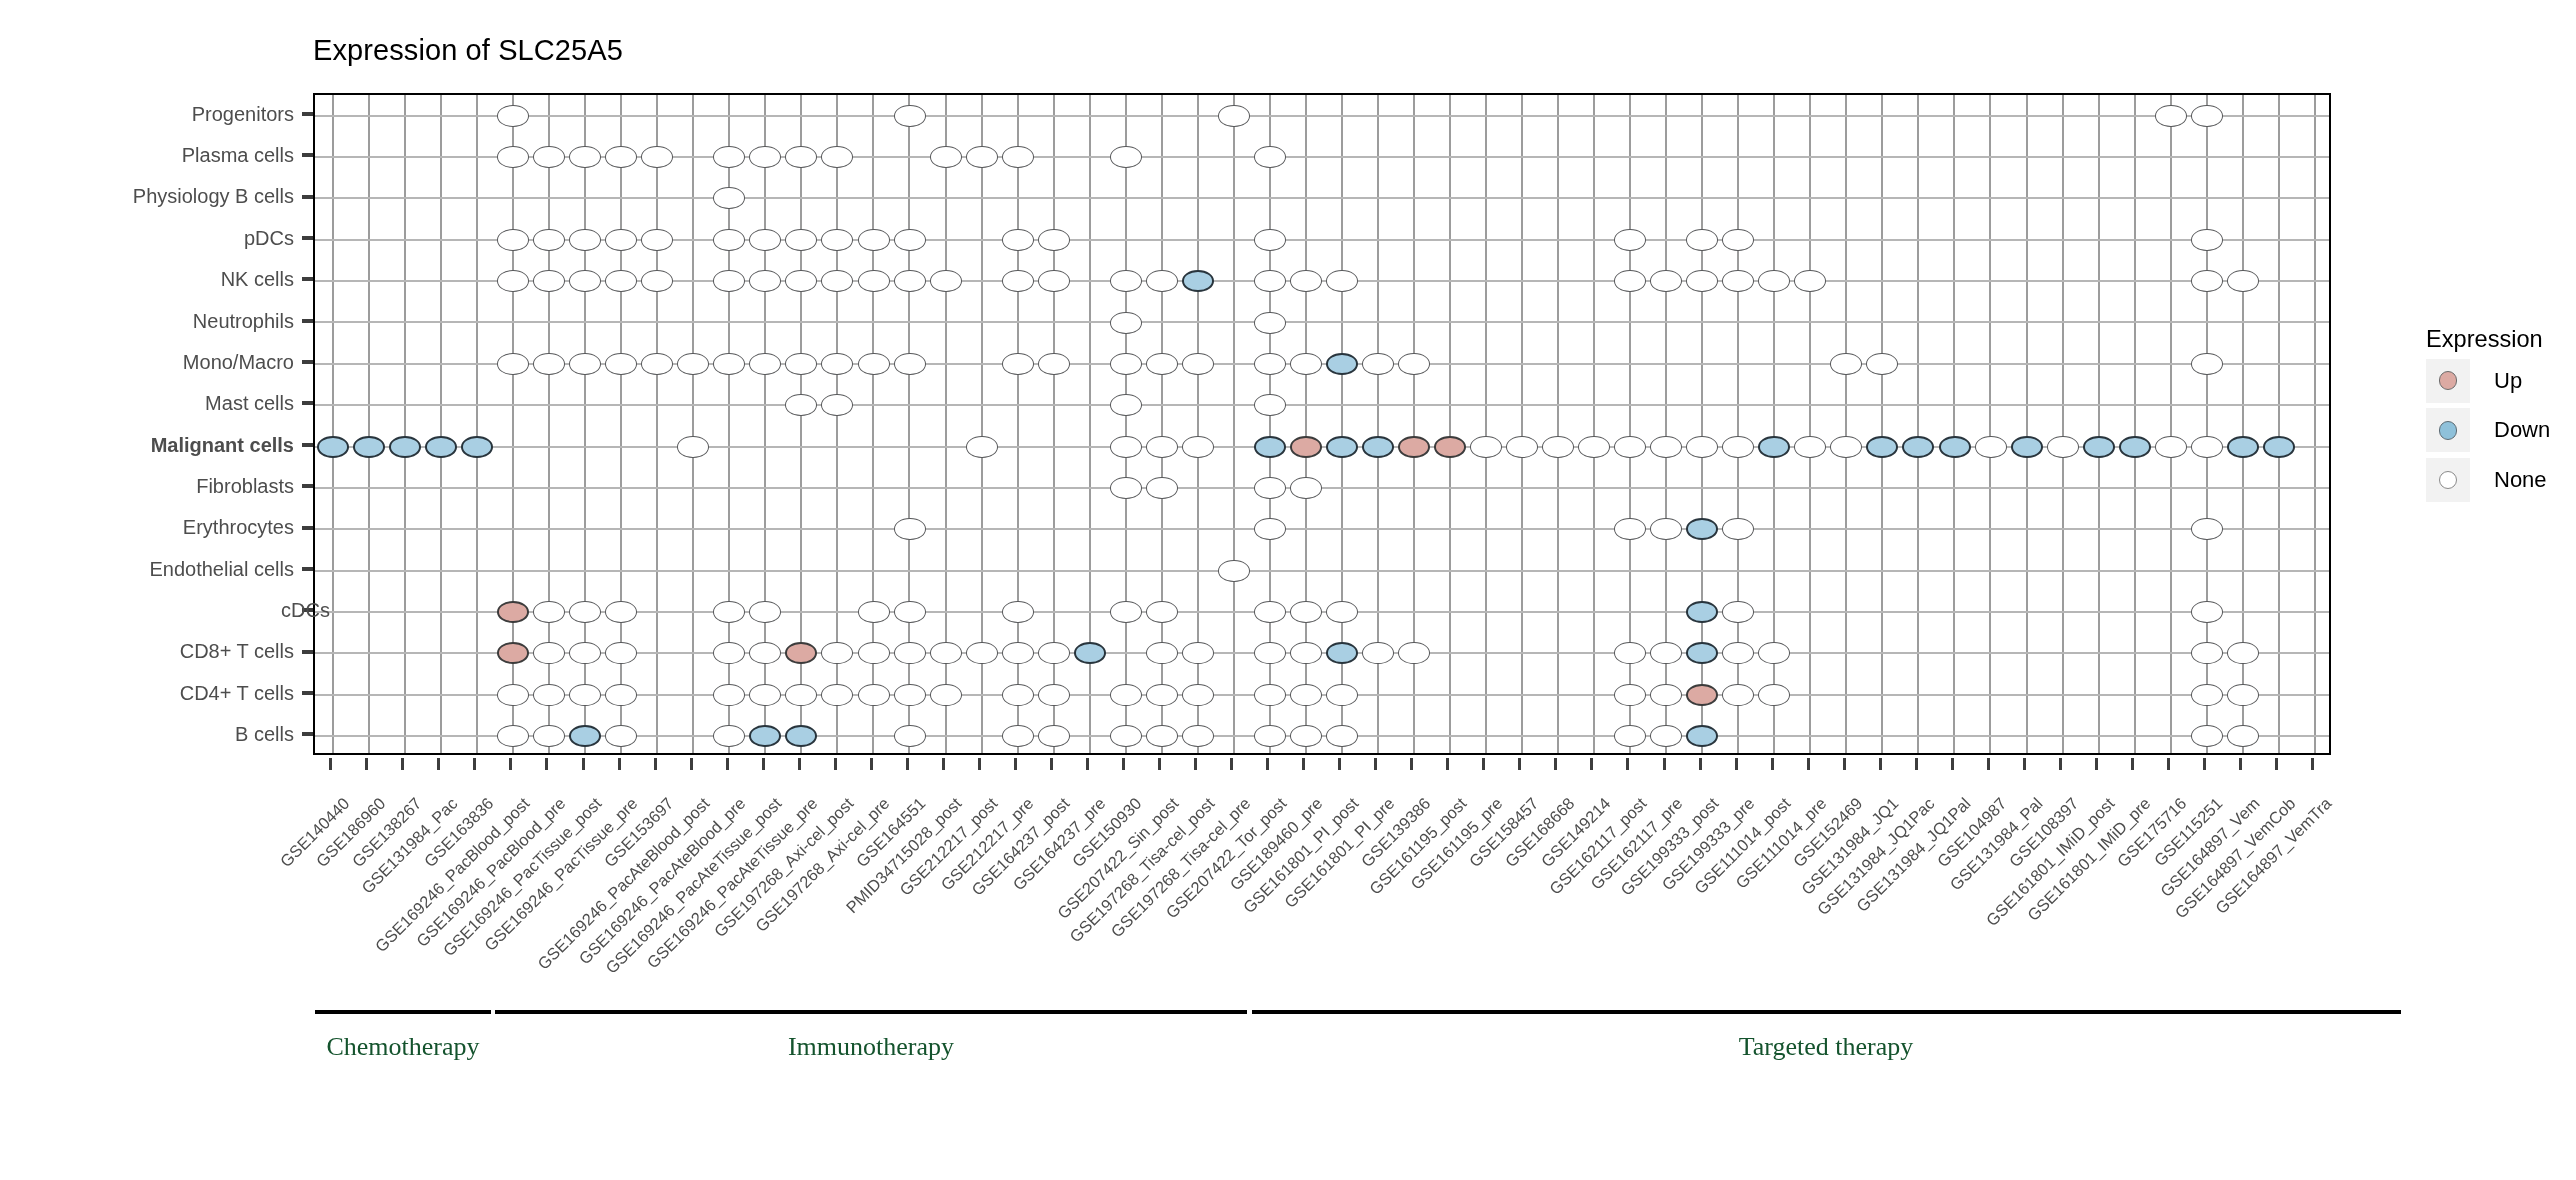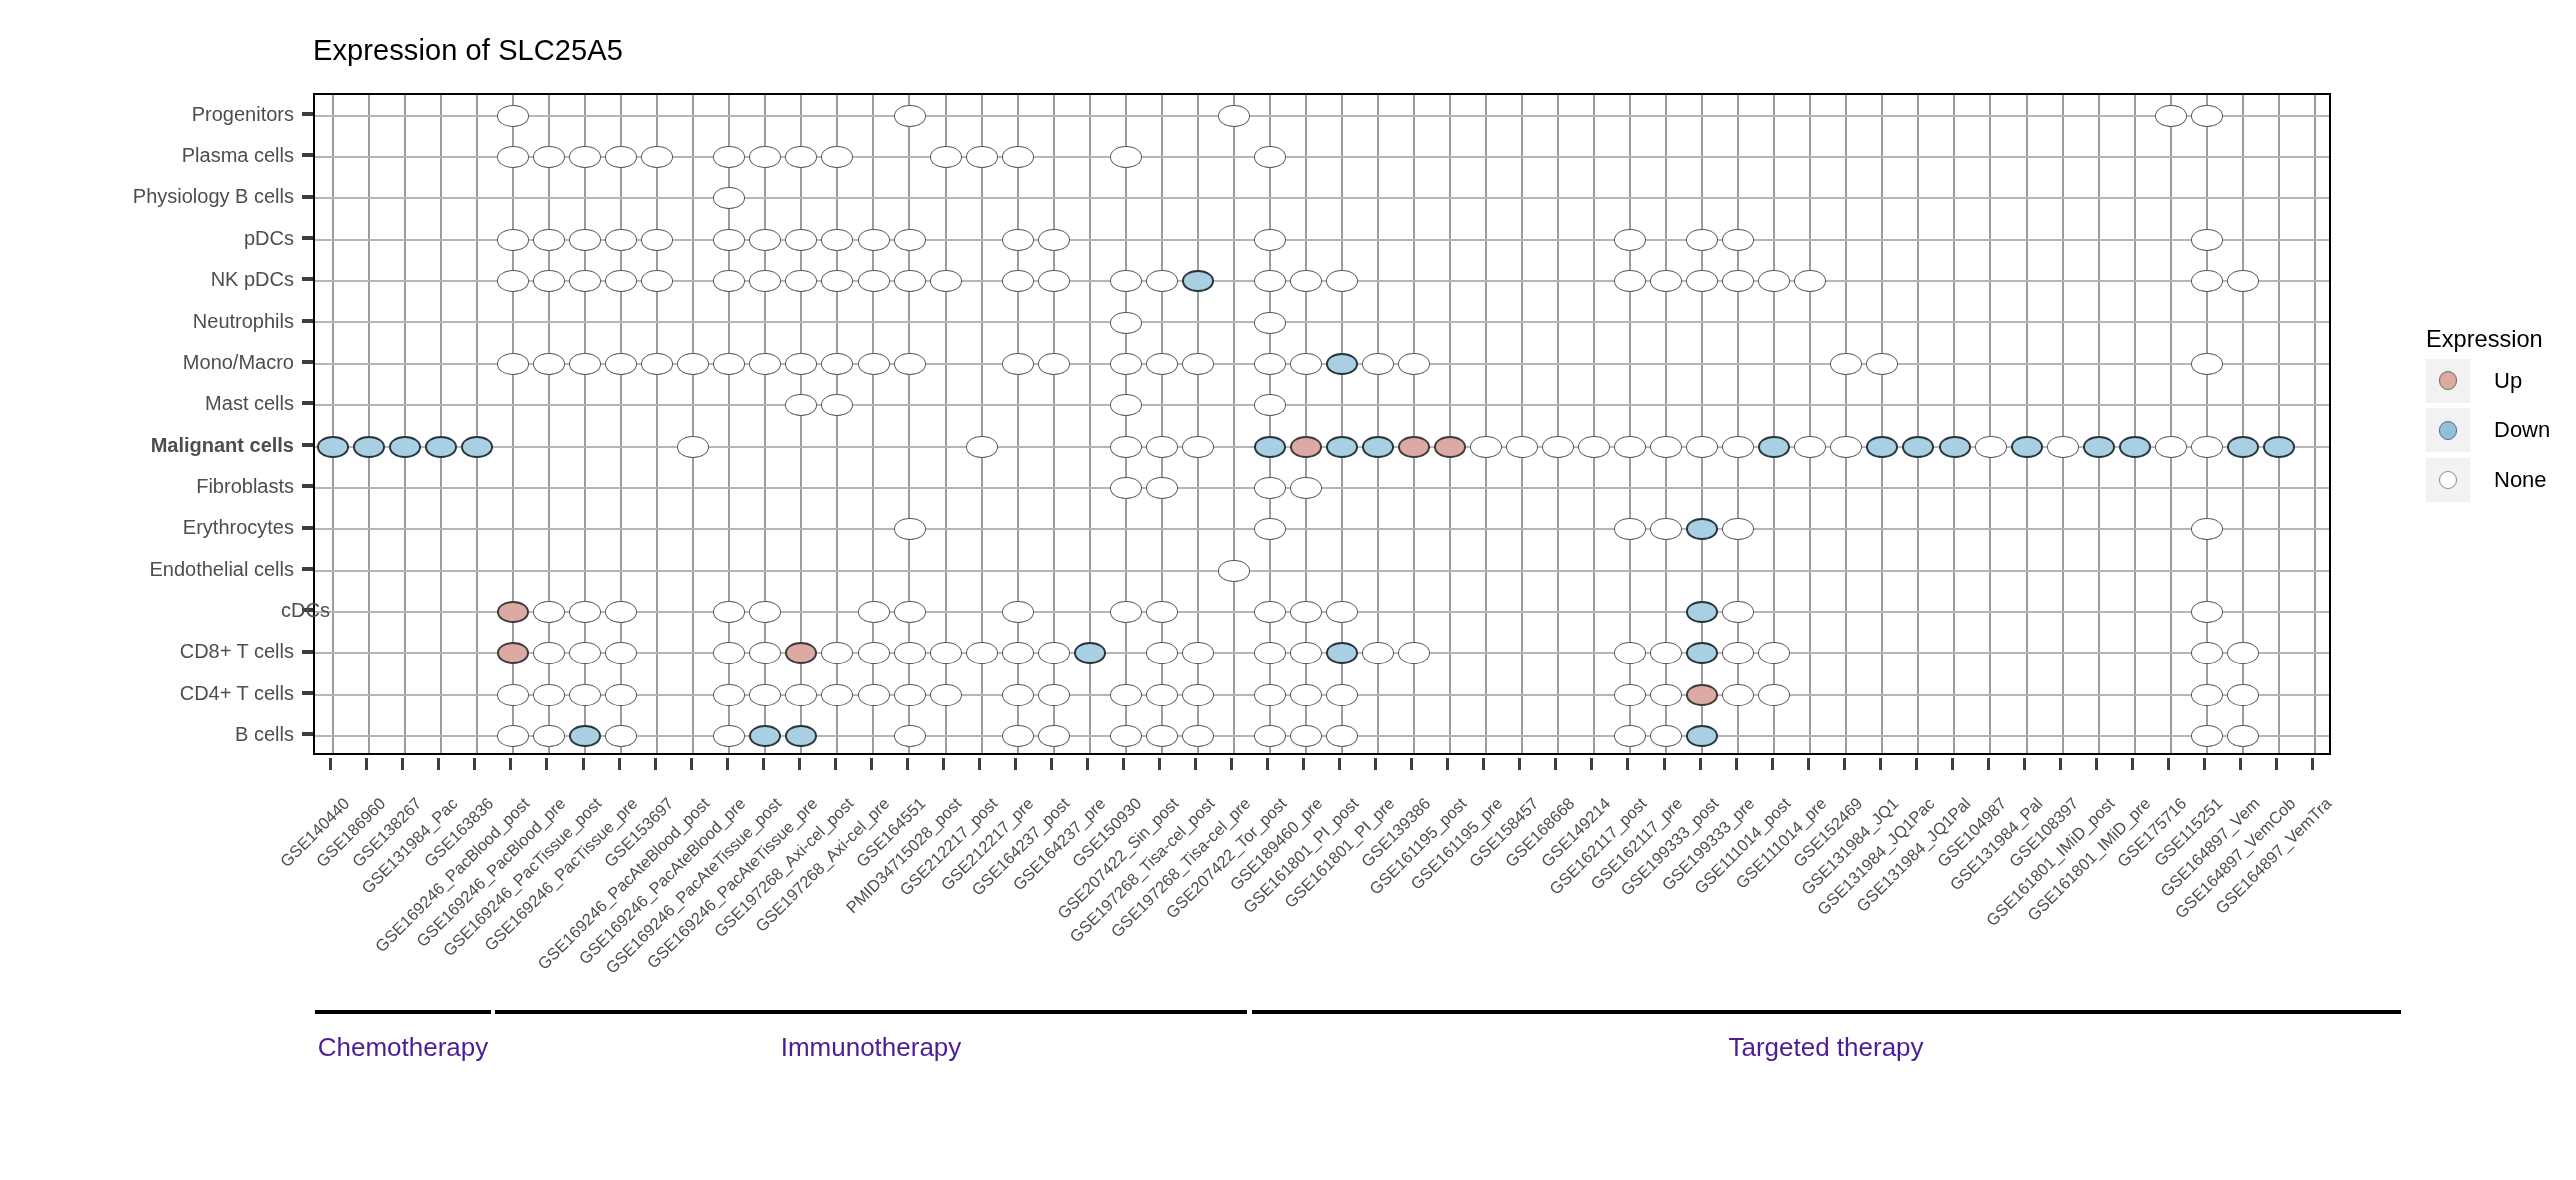--- a/index.html
+++ b/index.html
@@ -64,22 +64,22 @@
     transform-origin:right top;
     transform:rotate(-45deg);
     text-align:right;
   }
 
   
   .grpline{position:absolute;height:3.6px;background:#000;}
   .grplab{
     position:absolute;
     font-size:26px;
-    color:#4c1d95;
-    font-family:Liberation Sans, sans-serif;
+    color:#14532d;
+    font-family:Liberation Serif, serif;
     text-align:center;
     white-space:nowrap;
     transform:translateX(-50%);
   }
 
   
   #legend{position:absolute;left:2426px;top:326px;}
   #legend-title{font-size:23.6px;color:#000;white-space:nowrap;}
   .legrow{display:flex;align-items:center;height:44px;margin-top:5.7px;}
   .legkey{
@@ -424,21 +424,21 @@
   <div id="yaxis">
       <div style="position: absolute; left: 302px; top: 112px; width: 10.7px; height: 3.6px; background: rgb(61, 61, 61);"></div>
       <div class="ylab" style="left: 0px; width: 294px; top: 114px;">Progenitors</div>
       <div style="position: absolute; left: 302px; top: 153px; width: 10.7px; height: 3.6px; background: rgb(61, 61, 61);"></div>
       <div class="ylab" style="left: 0px; width: 294px; top: 155px;">Plasma cells</div>
       <div style="position: absolute; left: 302px; top: 195px; width: 10.7px; height: 3.6px; background: rgb(61, 61, 61);"></div>
       <div class="ylab" style="left: 0px; width: 294px; top: 196px;">Physiology B cells</div>
       <div style="position: absolute; left: 302px; top: 236px; width: 10.7px; height: 3.6px; background: rgb(61, 61, 61);"></div>
       <div class="ylab" style="left: 0px; width: 294px; top: 238px;">pDCs</div>
       <div style="position: absolute; left: 302px; top: 277px; width: 10.7px; height: 3.6px; background: rgb(61, 61, 61);"></div>
-      <div class="ylab" style="left: 0px; width: 294px; top: 279px;">NK pDCs</div>
+      <div class="ylab" style="left: 0px; width: 294px; top: 279px;">NK cells</div>
       <div style="position: absolute; left: 302px; top: 319px; width: 10.7px; height: 3.6px; background: rgb(61, 61, 61);"></div>
       <div class="ylab" style="left: 0px; width: 294px; top: 321px;">Neutrophils</div>
       <div style="position: absolute; left: 302px; top: 360px; width: 10.7px; height: 3.6px; background: rgb(61, 61, 61);"></div>
       <div class="ylab" style="left: 0px; width: 294px; top: 362px;">Mono/Macro</div>
       <div style="position: absolute; left: 302px; top: 401px; width: 10.7px; height: 3.6px; background: rgb(61, 61, 61);"></div>
       <div class="ylab" style="left: 0px; width: 294px; top: 403px;">Mast cells</div>
       <div style="position: absolute; left: 302px; top: 443px; width: 10.7px; height: 3.6px; background: rgb(61, 61, 61);"></div>
       <div class="ylab" style="left: 0px; width: 294px; top: 445px; font-weight: bold;">Malignant cells</div>
       <div style="position: absolute; left: 302px; top: 484px; width: 10.7px; height: 3.6px; background: rgb(61, 61, 61);"></div>
       <div class="ylab" style="left: 0px; width: 294px; top: 486px;">Fibroblasts</div>

